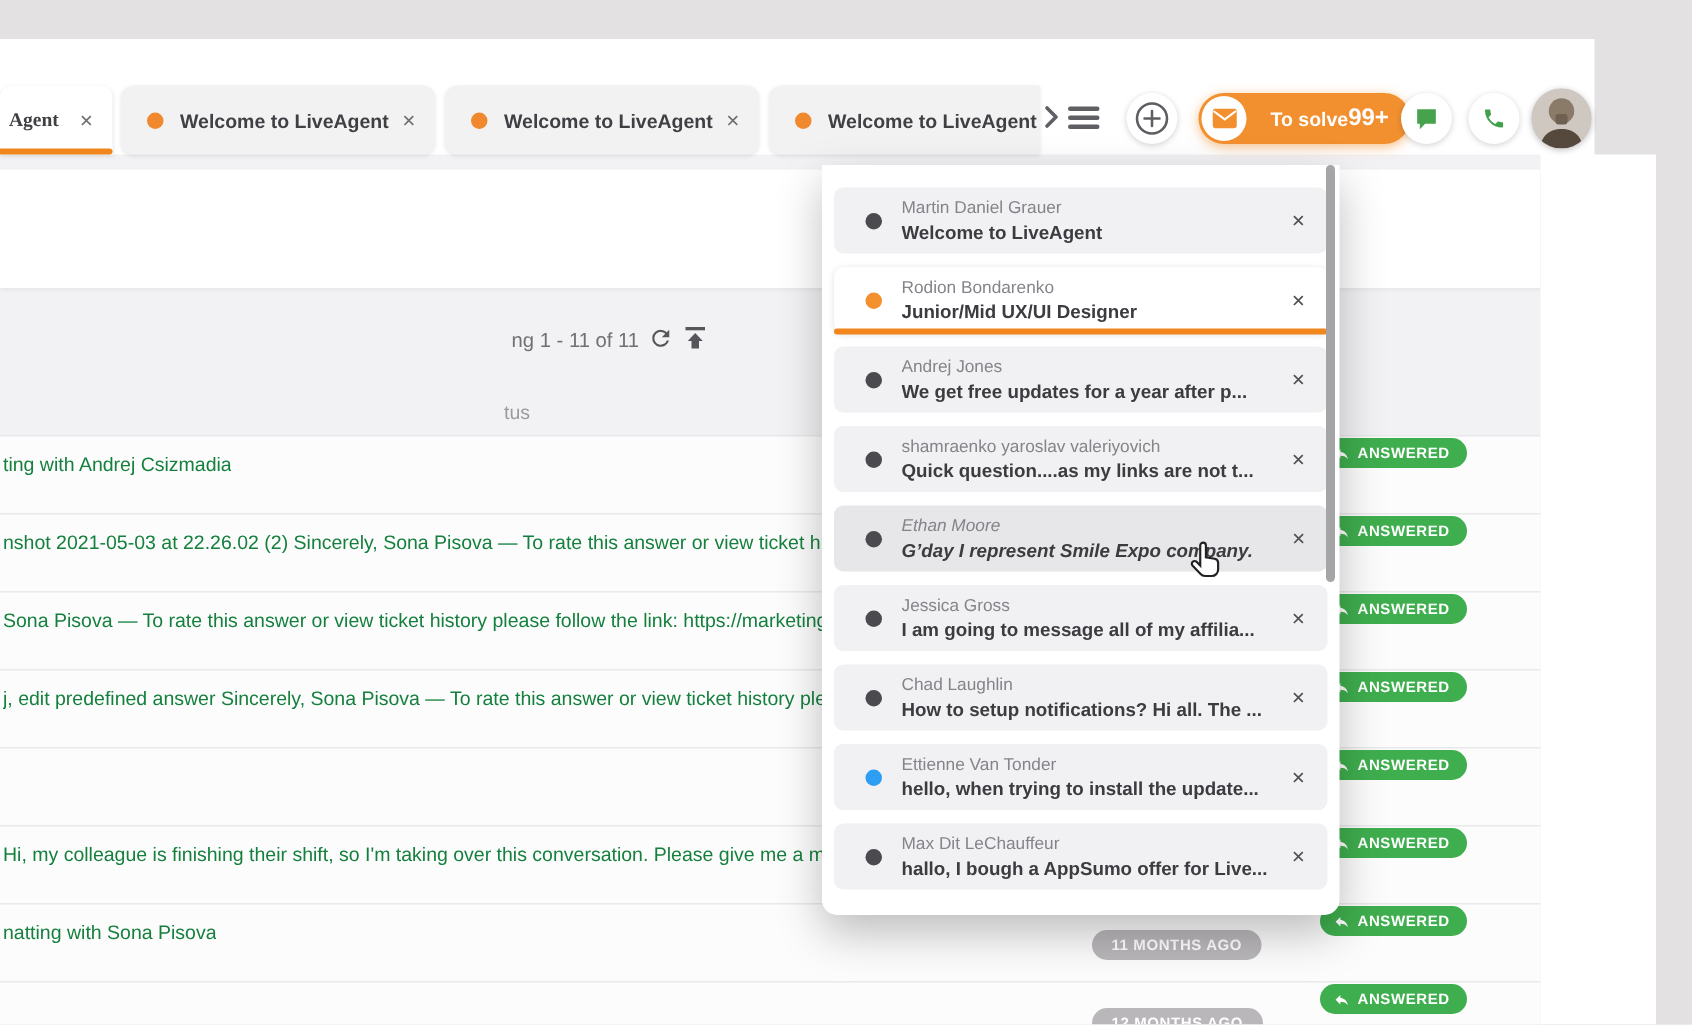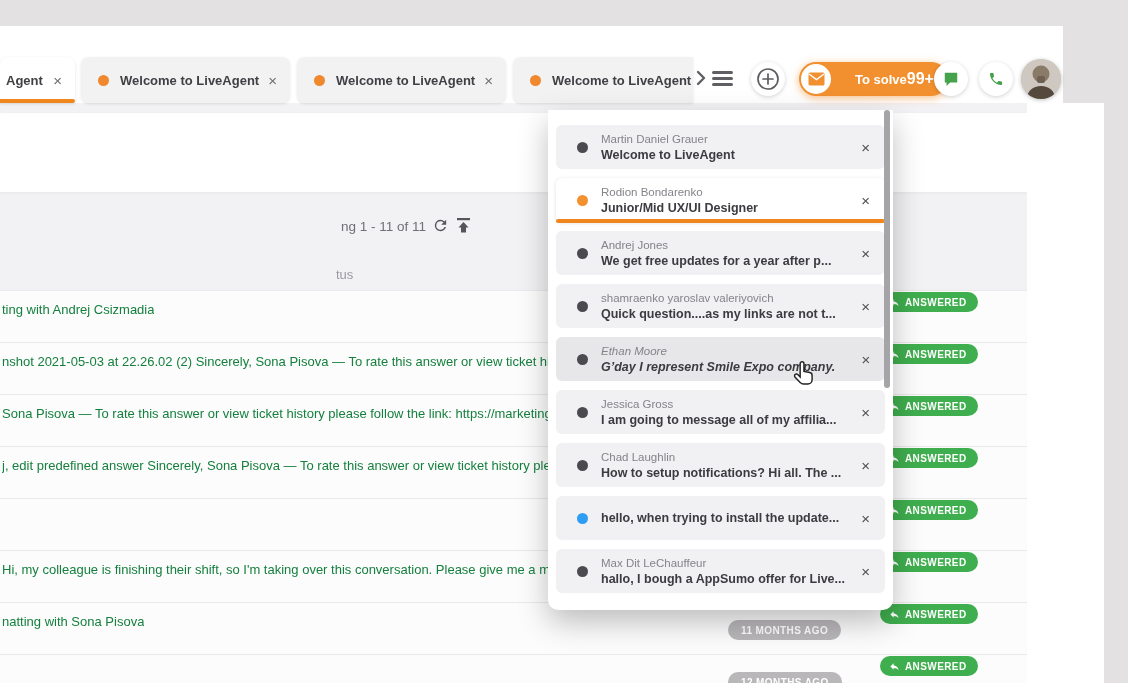--- a/index.html
+++ b/index.html
@@ -12,41 +12,41 @@
   .top-right-patch { position:absolute; left:1063px; top:0; width:41px; height:103px; background:#e3e1e2; }
 
   
   .tab { position:absolute; top:57px; height:46px; background:#f3f2f3; border-radius:8px;
          box-shadow:0 1px 3px rgba(0,0,0,.10); display:flex; align-items:center; z-index:6; }
   .tab.active { background:#fff; border-radius:8px 8px 0 0; box-shadow:0 1px 3px rgba(0,0,0,.12); }
   .tab.clipped { overflow:hidden; border-radius:8px 0 0 8px; }
   .tab-underline { position:absolute; left:0; right:0; bottom:0; height:4px; background:#f0861c; border-radius:0 4px 4px 0; }
   .tab-dot { width:11px; height:11px; border-radius:50%; background:#f0882d; margin-left:17px; flex:0 0 auto; }
   .tab-label { font-size:13px; font-weight:bold; color:#3f3f44; margin-left:11px; white-space:nowrap; }
-  .tab.active .tab-label { margin-left:6px; }
+  .tab.active .tab-label { margin-left:6px;font-family:Liberation Serif, serif; }
   .tab-close { margin-left:auto; margin-right:13px; font-size:15px; color:#6e6e73; line-height:1; cursor:default; }
   .tab1 { left:0; width:75px; }
   .tab2 { left:81px; width:209px; }
   .tab3 { left:297px; width:209px; }
   .tab4 { left:513px; width:180px; }
 
   .chevron-right { position:absolute; left:693px; top:69px; z-index:6; }
   .hamburger { position:absolute; left:712px; top:71px; width:21px; z-index:6; }
   .hamburger span { display:block; height:2.6px; background:#5f5f64; border-radius:2px; margin-bottom:3.6px; }
 
   .circle-btn { position:absolute; top:62px; width:34px; height:34px; border-radius:50%; background:#fff;
                 box-shadow:0 1px 4px rgba(0,0,0,.18); display:flex; align-items:center; justify-content:center; z-index:6; }
   .plus-btn { left:751px; }
   .chat-btn { left:934px; }
   .phone-btn { left:979px; }
 
   .tosolve { position:absolute; left:799px; top:62px; height:34px; border-radius:17px; background:#f29030;
              box-shadow:0 2px 8px rgba(240,140,40,.55); display:flex; align-items:center; z-index:6; padding-right:14px; }
   .tosolve-circle { width:30px; height:30px; border-radius:50%; background:#fff; margin:2px; display:flex; align-items:center; justify-content:center; }
-  .tosolve-label { color:#fff; font-weight:bold; font-size:13px; margin-left:22px; white-space:nowrap; }
+  .tosolve-label { color:#fff; font-weight:bold; font-size:13px; margin-left:14px; white-space:nowrap; }
   .tosolve-count { color:#fff; font-weight:bold; font-size:16px; }
 
   .avatar { position:absolute; left:1021px; top:59px; width:40px; height:40px; border-radius:50%; overflow:hidden;
             box-shadow:0 1px 4px rgba(0,0,0,.25); z-index:6; background:#cfc9c2; }
 
   
   .content { position:absolute; left:0; top:103px; width:1027px; height:580px; background:#f2f1f3; z-index:1; overflow:hidden; }
   .toolbar-card { position:absolute; left:0; top:10px; width:1027px; height:79px; background:#ffffff; box-shadow:0 1px 3px rgba(0,0,0,.05); }
   .pagination-text { position:absolute; left:341px; top:116px; font-size:13.5px; color:#707075; }
   .pagination-icons { position:absolute; left:432px; top:114px; display:flex; gap:7px; align-items:center; }
@@ -313,20 +313,21 @@
       <span class="d-dot dot-dark"></span>
       <span class="d-texts">
           <span class="d-name">Chad Laughlin</span>
           <span class="d-subject">How to setup notifications? Hi all. The ...</span>
         </span>
       <span class="d-close">×</span>
     </div>
     <div class="d-item">
       <span class="d-dot dot-blue"></span>
       <span class="d-texts">
+          <span class="d-name">Ettienne Van Tonder</span>
           <span class="d-subject">hello, when trying to install the update...</span>
         </span>
       <span class="d-close">×</span>
     </div>
     <div class="d-item">
       <span class="d-dot dot-dark"></span>
       <span class="d-texts">
           <span class="d-name">Max Dit LeChauffeur</span>
           <span class="d-subject">hallo, I bough a AppSumo offer for Live...</span>
         </span>

